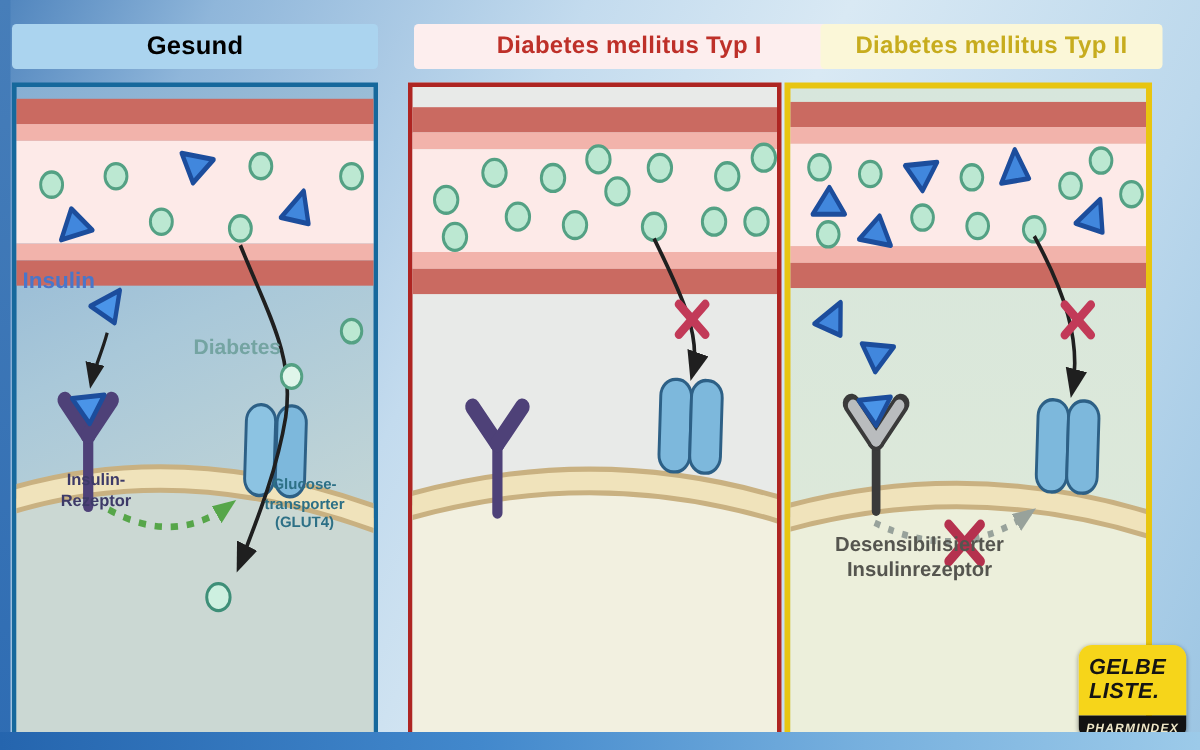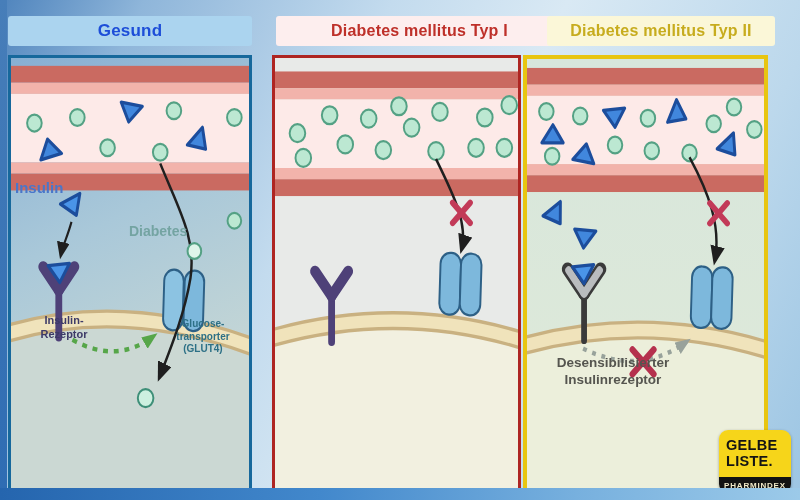--- a/index.html
+++ b/index.html
@@ -9,38 +9,38 @@
     background:linear-gradient(115deg,#4f84bd 0%,#8fb6da 14%,#c3dbee 38%,#d9e9f4 55%,#bcd8ec 80%,#9cc5e3 100%);
   }
   .stage{position:absolute;inset:0;}
   .leftbar{position:absolute;left:0;top:0;width:7px;height:100%;
     background:linear-gradient(#477eb9,#2e6cb3);}
   .bottombar{position:absolute;left:0;bottom:0;width:100%;height:12px;
     background:linear-gradient(90deg,#2565ae,#4288cc 40%,#77b0de 72%,#9ccae9);}
   .hdr{position:absolute;top:16px;height:30px;border-radius:3px;
     display:flex;align-items:center;justify-content:center;
     font-weight:bold;letter-spacing:.2px;}
-  .hdr1{left:8px;width:244px;background:#abd4ef;color:#1d4ed8;font-size:17px;}
+  .hdr1{left:8px;width:244px;background:#abd4ef;color:#000000;font-size:17px;}
   .hdr2{left:276px;width:287px;background:#fdeeee;color:#be3029;font-size:16px;}
   .hdr3{left:547px;width:228px;background:#fbf7d8;color:#c7ac1e;font-size:16px;}
   .panel{position:absolute;top:55px;height:492px;box-sizing:border-box;}
   .p1{left:8px;width:244px;border:3px solid #16689c;
     background:linear-gradient(155deg,#87afd3 0%,#a9c8d9 35%,#c2d5d6 65%,#cdd9d2 100%);}
   .p2{left:272px;width:249px;border:3px solid #ae2522;background:#e8eae8;}
   .p3{left:523px;width:245px;border:4px solid #e8c511;
     background:linear-gradient(#d7e6dc,#e0ead8);}
   .panel svg{position:absolute;left:0;top:0;width:100%;height:100%;}
   .lbl{position:absolute;font-weight:bold;line-height:1.25;}
   .lbl-insulin{left:4px;top:121px;font-size:15px;color:#4a76c9;}
   .lbl-glucose{left:118px;top:165px;font-size:14px;color:#74a4a2;}
   .lbl-receptor{left:0px;top:256px;width:106px;text-align:center;font-size:11px;color:#3d3a68;}
   .lbl-transporter{left:134px;top:260px;width:116px;text-align:center;font-size:10px;color:#2d7086;}
   .lbl-desens{left:6px;top:296px;width:160px;text-align:center;font-size:13.5px;color:#55554f;}
   .logo{position:absolute;left:719px;top:430px;width:72px;height:63px;border-radius:9px;
-    overflow:hidden;box-shadow:0 1px 3px rgba(0,0,0,.35);}
+    overflow:hidden;box-shadow:0 1px 3px rgba(0,0,0,.35);font-style:italic;}
   .logo-top{height:47px;background:#f6d51a;display:flex;flex-direction:column;
     justify-content:center;padding-left:7px;}
   .logo-top div{font-weight:bold;font-size:14.5px;line-height:1.05;color:#141414;letter-spacing:.3px;}
   .logo-bottom{height:16px;background:#121212;display:flex;align-items:center;justify-content:center;
     color:#efe8c8;font-size:8px;font-weight:bold;letter-spacing:.8px;}
 </style>
 </head>
 <body>
 
 <div class="stage">

